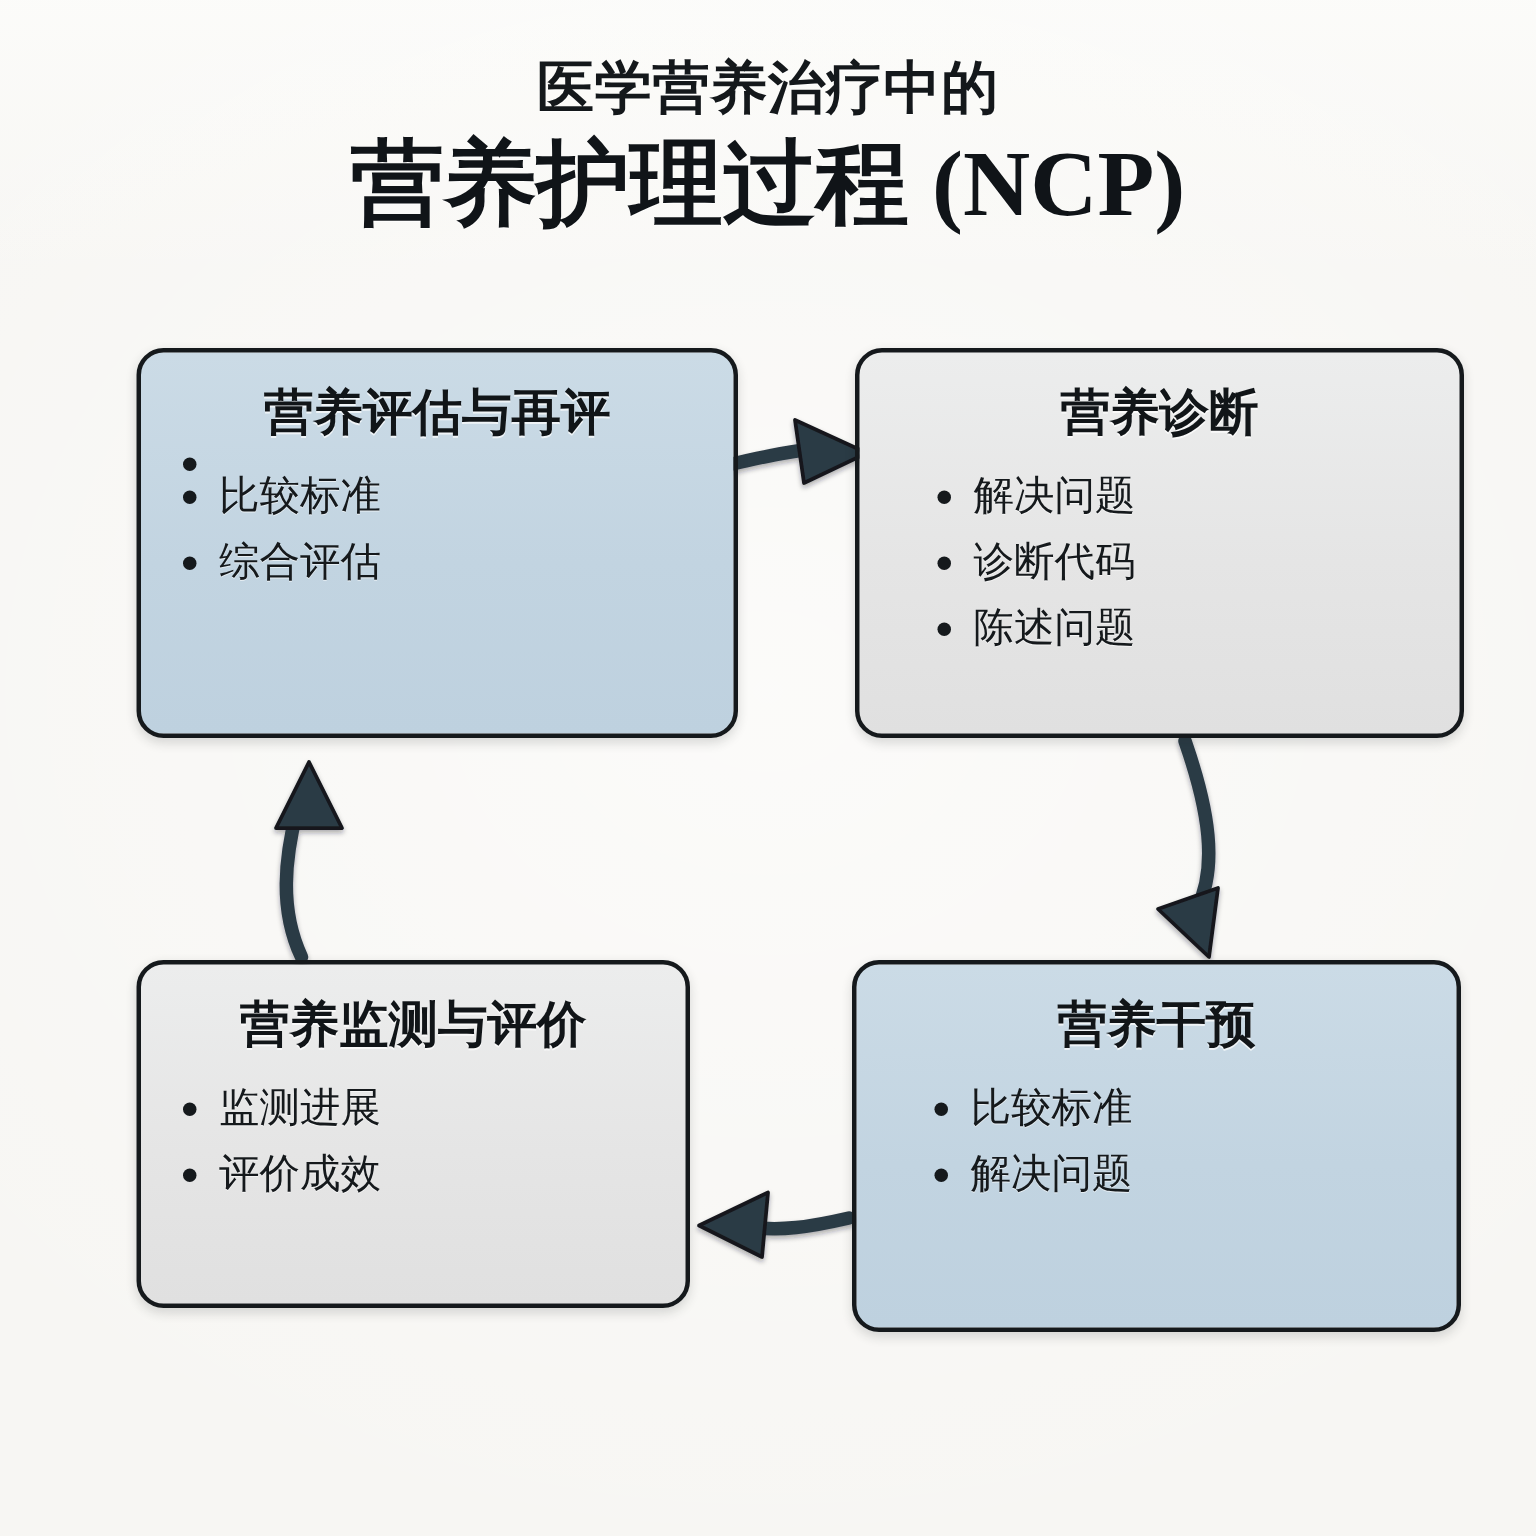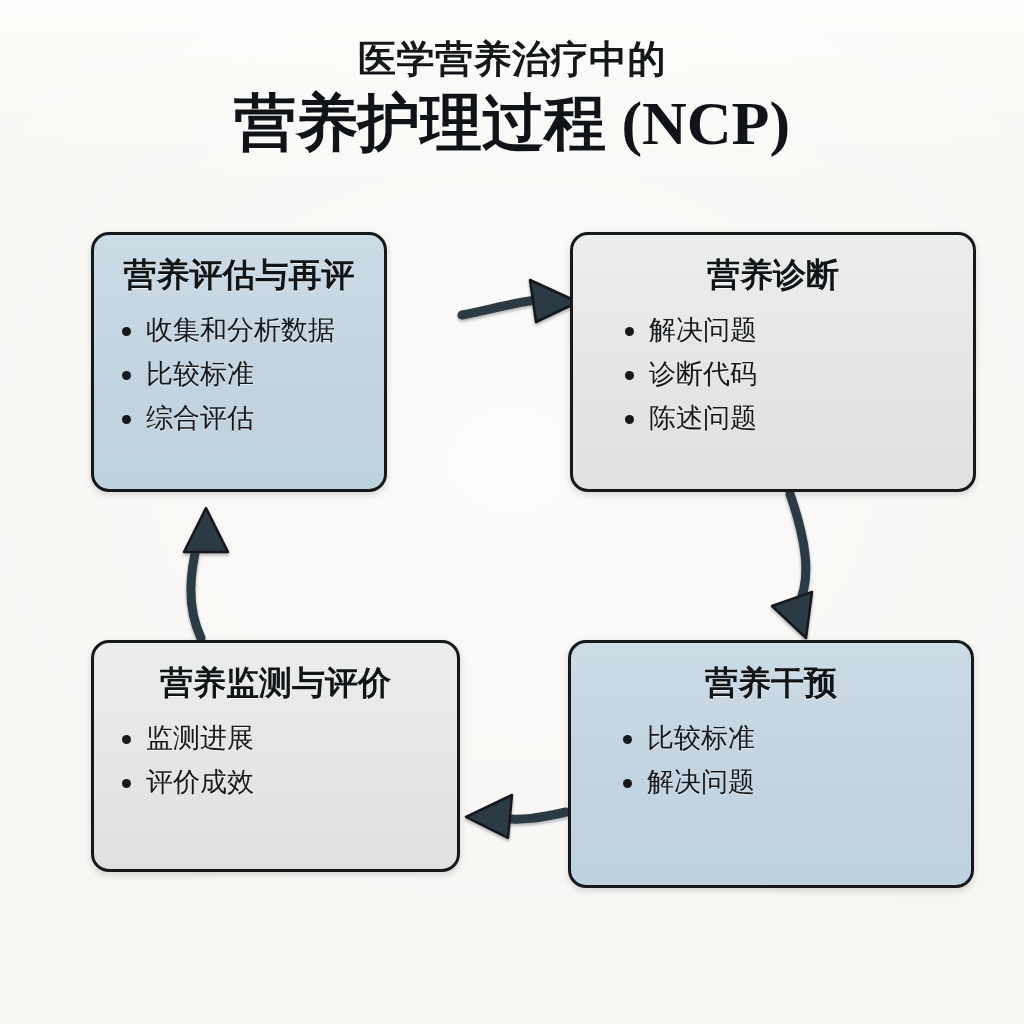--- a/index.html
+++ b/index.html
@@ -109,21 +109,21 @@
     left: -24px;
     top: 50%;
     width: 9px;
     height: 9px;
     margin-top: -4px;
     border-radius: 50%;
     background: #15191c;
   }
 
   
-  #node-assessment { left: 91px;  top: 232px; width: 296px; height: 260px; }
+  #node-assessment { left: 91px;  top: 232px; width: 401px; height: 260px; }
   #node-diagnosis  { left: 570px; top: 232px; width: 406px; height: 260px; }
   #node-monitoring { left: 91px;  top: 640px; width: 369px; height: 232px; }
   #node-intervention{left: 568px; top: 640px; width: 406px; height: 248px; }
 </style>
 </head>
 <body>
 
 <div id="canvas">
 
   <div class="title-block">
@@ -155,21 +155,21 @@
 
     <g filter="url(#arrowShadow)">
       <path d="M 201 638 C 186 606, 190 572, 198 540" fill="none" stroke="#2c3a45" stroke-width="9" stroke-linecap="round"></path>
       <path d="M 206 508 L 228 552 L 184 552 Z" fill="#2c3a45" stroke="#15191c" stroke-width="2.5" stroke-linejoin="round"></path>
     </g>
   </svg>
 
   <div class="node blue" id="node-assessment">
     <div class="node-title">营养评估与再评</div>
     <ul class="node-list">
-      <li><span class="bullet"></span><span>收集和分析数据</span></li>
+      <li><span class="bullet"></span></li>
       <li><span class="bullet"></span><span>比较标准</span></li>
       <li><span class="bullet"></span><span>综合评估</span></li>
     </ul>
   </div>
 
   <div class="node gray" id="node-diagnosis">
     <div class="node-title">营养诊断</div>
     <ul class="node-list" style="padding-left:58px;">
       <li><span class="bullet"></span><span>解决问题</span></li>
       <li><span class="bullet"></span><span>诊断代码</span></li>

